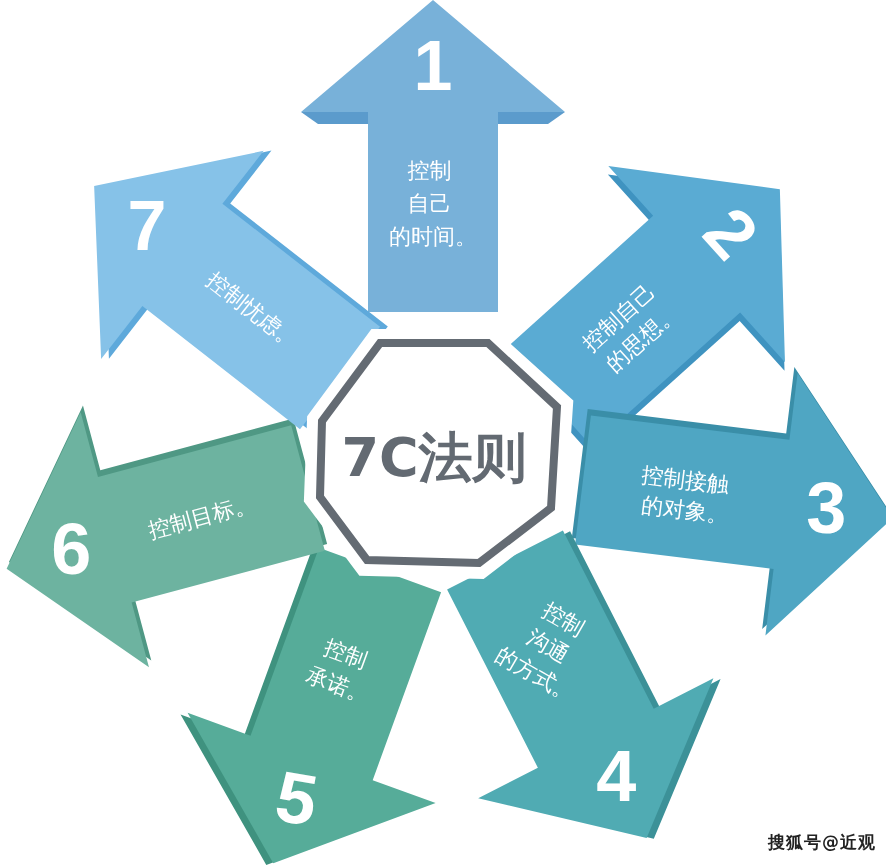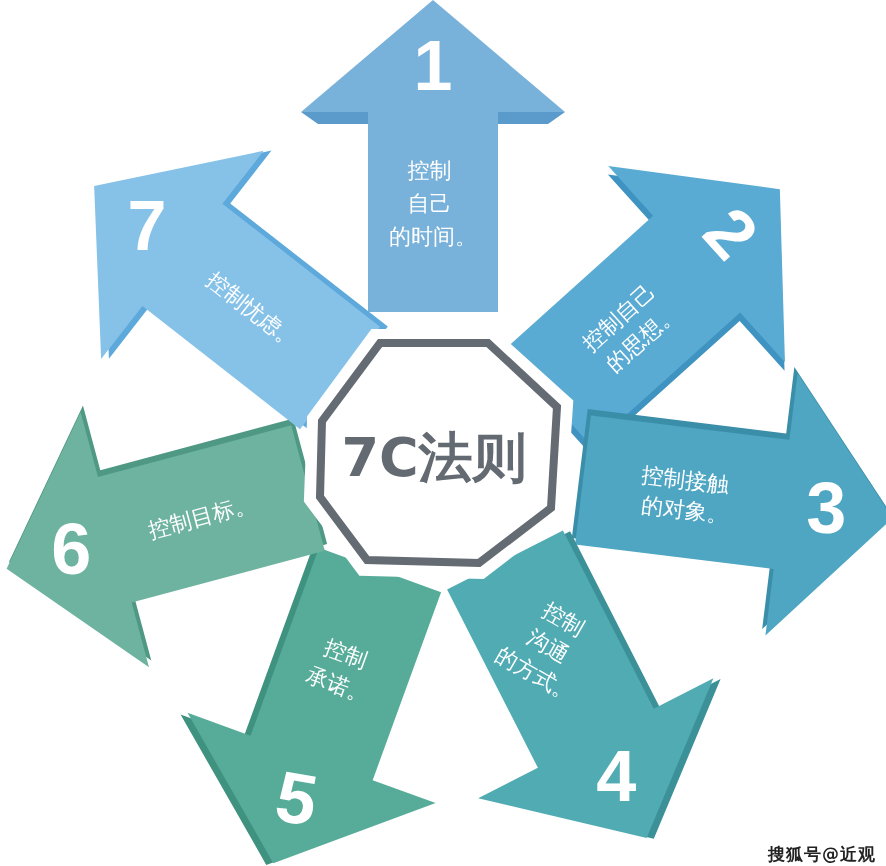--- a/index.html
+++ b/index.html
@@ -2,21 +2,21 @@
 <html><head>
 <meta charset="utf-8">
 <style>
   html, body { margin: 0; padding: 0; background: #ffffff; }
   body { width: 886px; height: 866px; position: relative; overflow: hidden;
          font-family: "DejaVu Sans", "Liberation Sans", sans-serif; }
   #stage { position: absolute; left: 0; top: 0; width: 886px; height: 866px; }
   .arrow-label { font-family: "DejaVu Sans", sans-serif; fill: #ffffff; font-size: 22px; }
   .arrow-num { font-family: "Liberation Sans", "DejaVu Sans", sans-serif; font-weight: bold; fill: #ffffff; }
   .center-title { font-family: "DejaVu Sans", sans-serif; font-weight: bold; fill: #636a72; font-size: 54px; }
-  .watermark { position: absolute; right: 10px; bottom: 0; font-size: 17px; font-weight: bold;
+  .watermark { position: absolute; right: 10px; bottom: 12px; font-size: 17px; font-weight: bold;
                color: #222; font-family: "DejaVu Sans", sans-serif; letter-spacing: 1px; }
 </style>
 </head>
 <body>
 
 <svg id="stage" width="886" height="866" viewBox="0 0 886 866" xmlns="http://www.w3.org/2000/svg">
   <defs>
 
     <g id="arrow-up-shape">
       <polygon points="-65,0 -65,-200 -132,-200 0,-312 132,-200 65,-200 65,0"></polygon>

